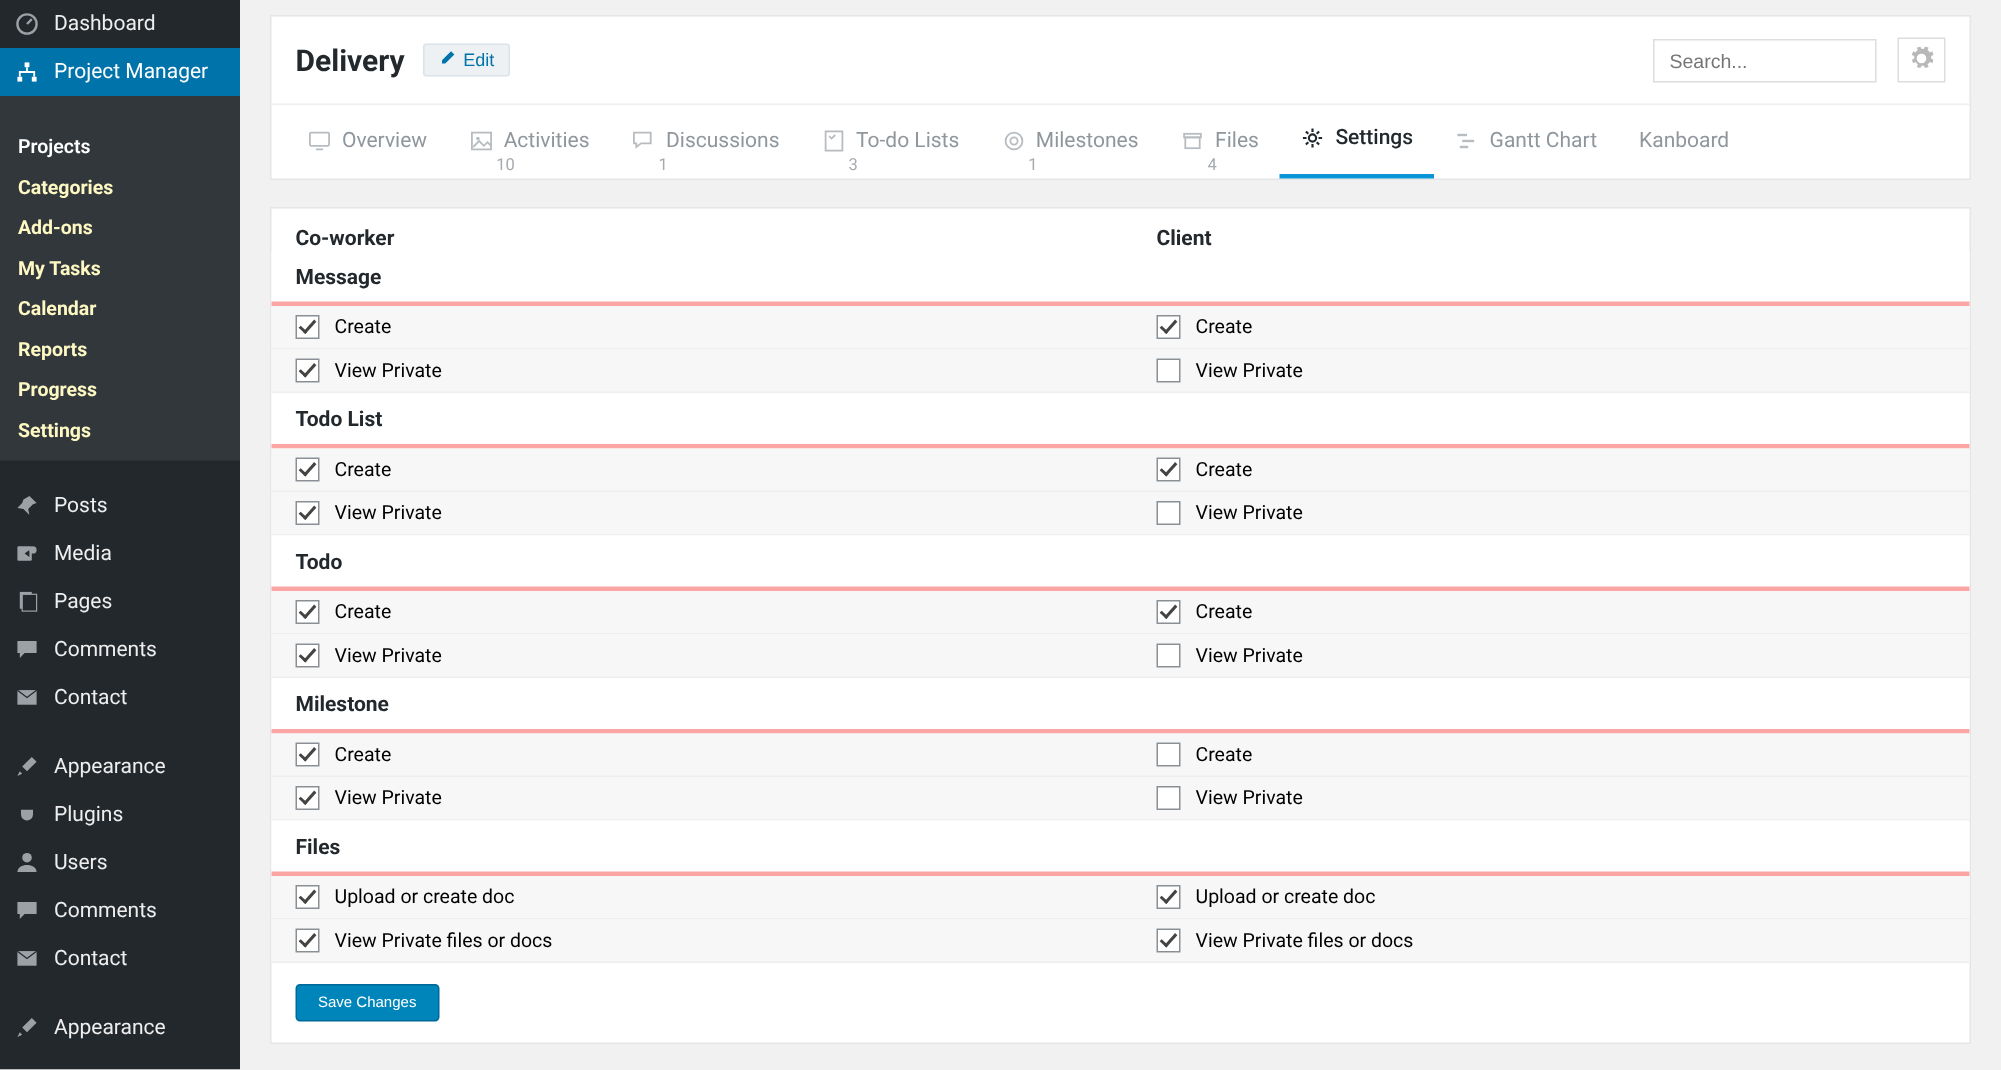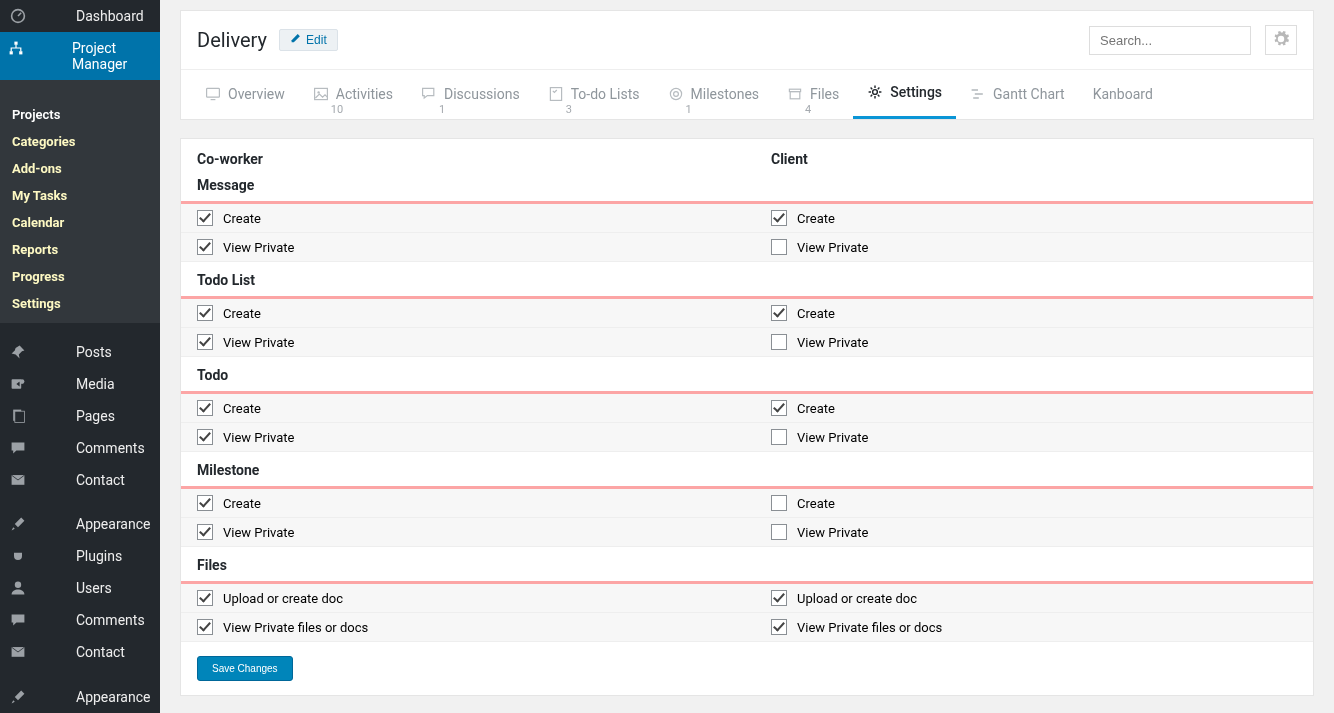--- a/index.html
+++ b/index.html
@@ -19,26 +19,25 @@
     width: 160px;
     background: #23282d;
     color: #eee;
     flex: none;
     display: flex;
     flex-direction: column;
     font-size: 14px;
   }
   .side-item {
     display: flex;
-    align-items: flex-start;
+    align-items: flex-end;
     padding: 8px 8px 8px 8px;
     color: #eee;
     cursor: pointer;
     position: relative;
-    gap: 40px;
   }
   .side-item .icon {
     width: 20px;
     display: inline-flex;
     justify-content: center;
     align-items: center;
     margin-right: 8px;
     color: #9ca1a6;
   }
   .side-item.active {
@@ -85,21 +84,21 @@
     margin-bottom: 18px;
   }
   .card-header {
     display: flex;
     align-items: center;
     padding: 14px 16px;
     border-bottom: 1px solid #eee;
   }
   .card-title {
     font-size: 20px;
-    font-weight: 400;
+    font-weight: 700;
     margin-right: 12px;
   }
   .edit-btn {
     display: inline-flex;
     align-items: center;
     gap: 5px;
     background: #edf1f4;
     border: 1px solid #dbe2e8;
     color: #0073aa;
     padding: 3px 10px;
@@ -109,21 +108,21 @@
   }
   .card-header-right {
     margin-left: auto;
     display: flex;
     align-items: center;
     gap: 14px;
   }
   .search {
     border: 1px solid #ddd;
     padding: 6px 10px;
-    width: 162px;
+    width: 149px;
     font-size: 13px;
   }
   .gear-btn {
     border: 1px solid #ddd;
     background: #fff;
     width: 32px;
     height: 30px;
     display: inline-flex;
     align-items: center;
     justify-content: center;

